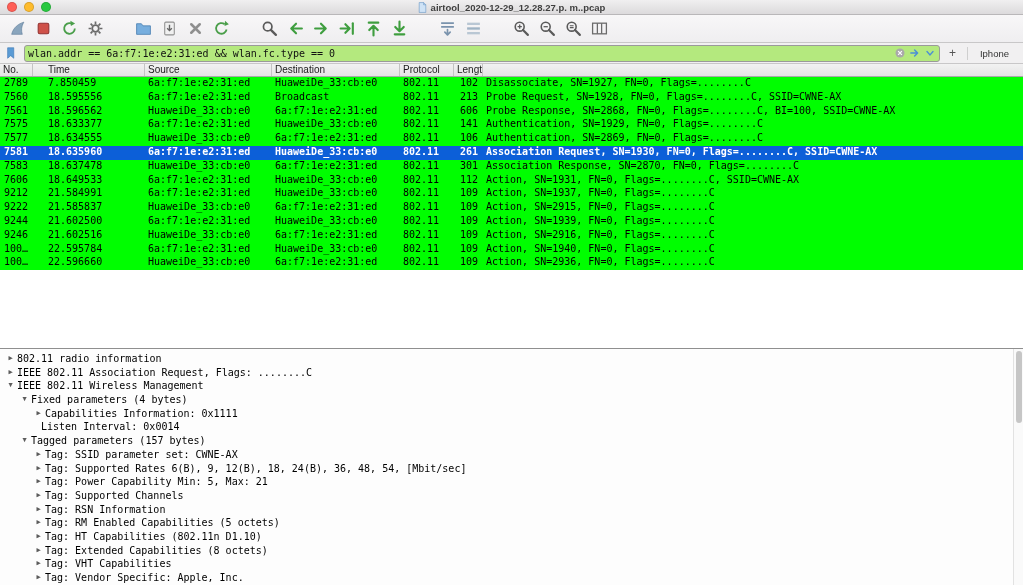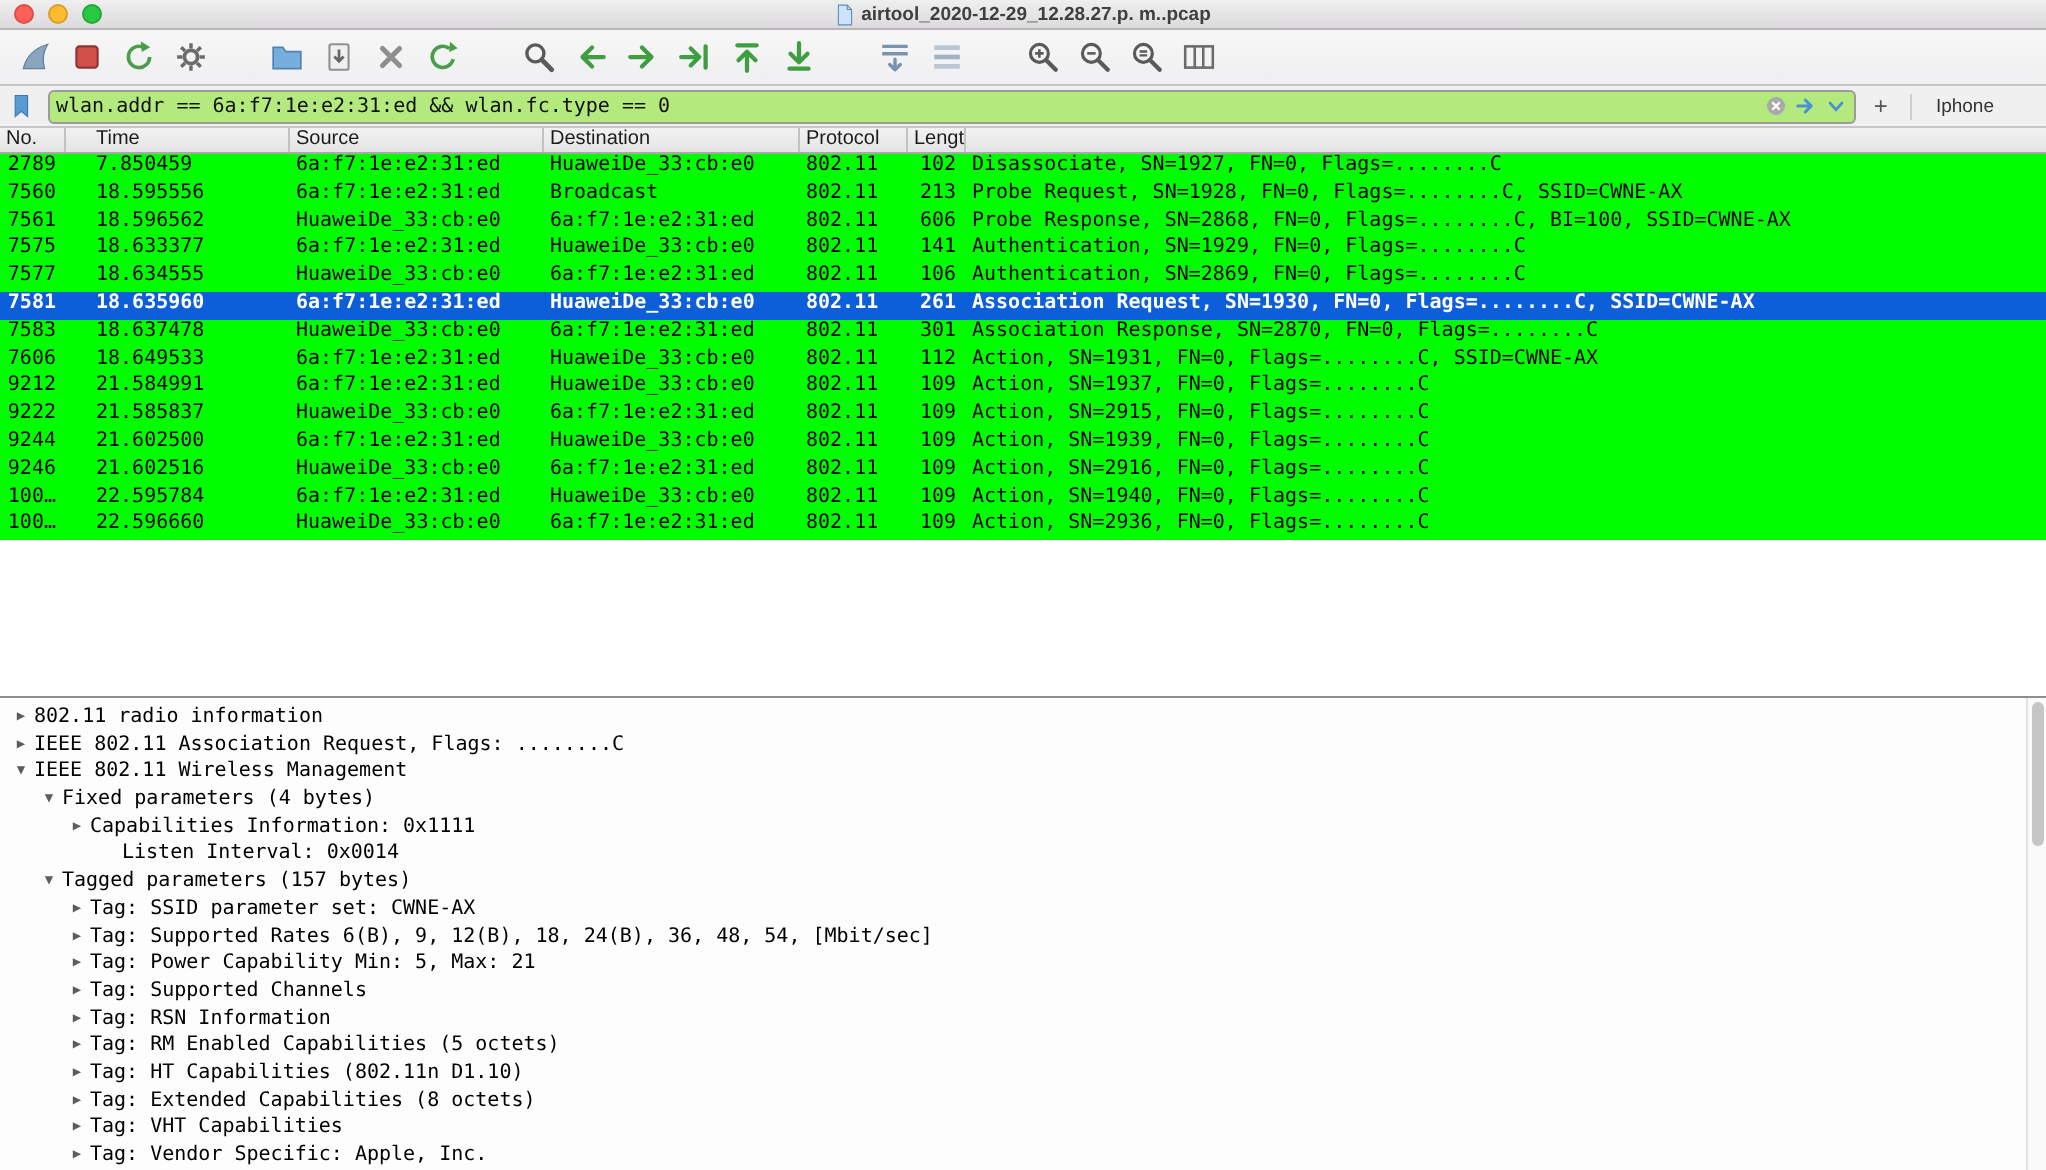--- a/index.html
+++ b/index.html
@@ -30,21 +30,21 @@
   .filterbar{height:20px;background:#f1f0f1;border-bottom:1px solid #c8c7c8;display:flex;
              align-items:center;padding:0 5px;gap:5px;flex:0 0 auto;}
   .fbtn svg{width:14px;height:14px;display:block;}
   .filter-field{flex:1;height:15px;background:var(--filter-green,#b4e97e);border:1px solid #9a9a9a;
                 border-radius:3px;display:flex;align-items:center;padding:0 3px;gap:3px;}
   .filter-input{flex:1;background:transparent;border:none;outline:none;
                 font:10px "DejaVu Sans Mono",monospace;color:#111;height:13px;padding:0;}
   .ficon svg{width:12px;height:12px;display:block;}
   .plus-btn{font:12px "Liberation Sans",sans-serif;color:#555;padding:0 4px;line-height:15px;}
   .fsep{width:1px;height:13px;background:#cfcfcf;margin:0 2px;}
-  .saved-filter{font-size:9.5px;color:#333;padding:1px 7px 1px 5px;margin-right:14px;}
+  .saved-filter{font-size:9.5px;color:#333;padding:1px 7px 1px 5px;margin-right:2px;}
 
   
   .pheader{height:12px;background:linear-gradient(#f2f2f2,#e4e4e4);border-bottom:1px solid #a9a9a9;
            display:flex;font-size:10px;color:#1c1c1c;flex:0 0 auto;line-height:12px;}
   .hcell{border-right:1px solid #c3c3c3;padding:0 3px;overflow:hidden;white-space:nowrap;box-sizing:border-box;}
   .c0{width:33px;flex:0 0 33px;}
   .c1{width:100px;flex:0 0 100px;margin-left:12px;}
   .c2{width:127px;flex:0 0 127px;}
   .c3{width:128px;flex:0 0 128px;}
   .c4{width:54px;flex:0 0 54px;}
@@ -410,21 +410,21 @@
           <span>IEEE 802.11 Wireless Management</span>
         </div>
         <div class="dline" style="padding-left: 18px;">
           <span class="arrow">▼</span>
           <span>Fixed parameters (4 bytes)</span>
         </div>
         <div class="dline" style="padding-left: 32px;">
           <span class="arrow">▶</span>
           <span>Capabilities Information: 0x1111</span>
         </div>
-        <div class="dline" style="padding-left: 48px;">
+        <div class="dline" style="padding-left: 28px;">
           <span class="arrow">&nbsp;</span>
           <span>Listen Interval: 0x0014</span>
         </div>
         <div class="dline" style="padding-left: 18px;">
           <span class="arrow">▼</span>
           <span>Tagged parameters (157 bytes)</span>
         </div>
         <div class="dline" style="padding-left: 32px;">
           <span class="arrow">▶</span>
           <span>Tag: SSID parameter set: CWNE-AX</span>

